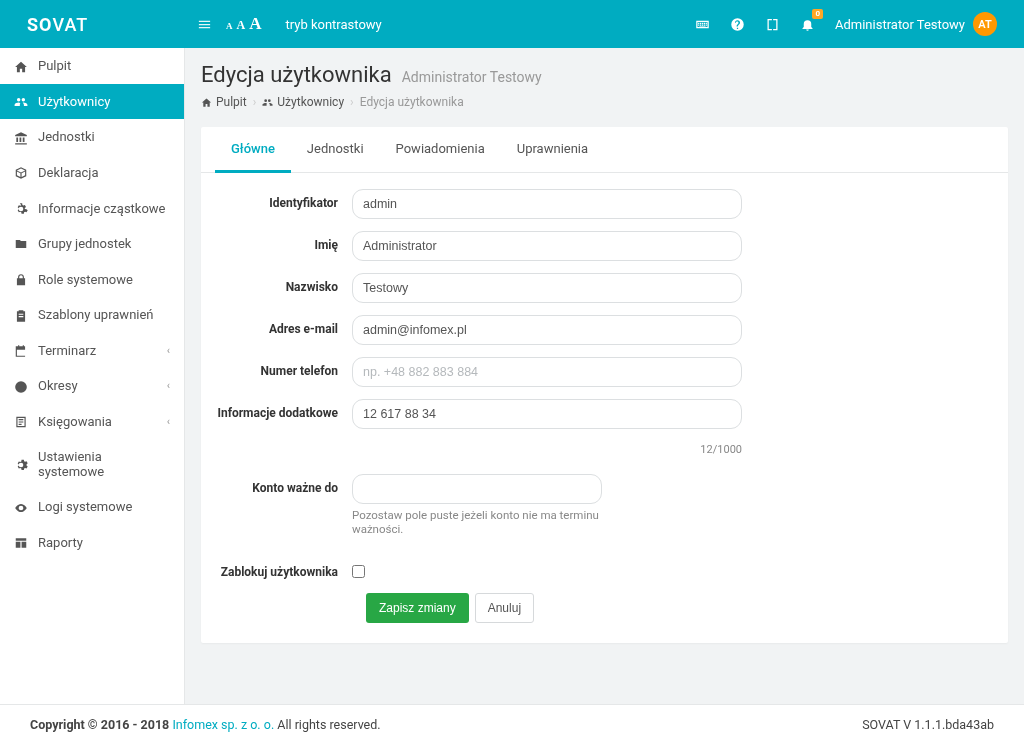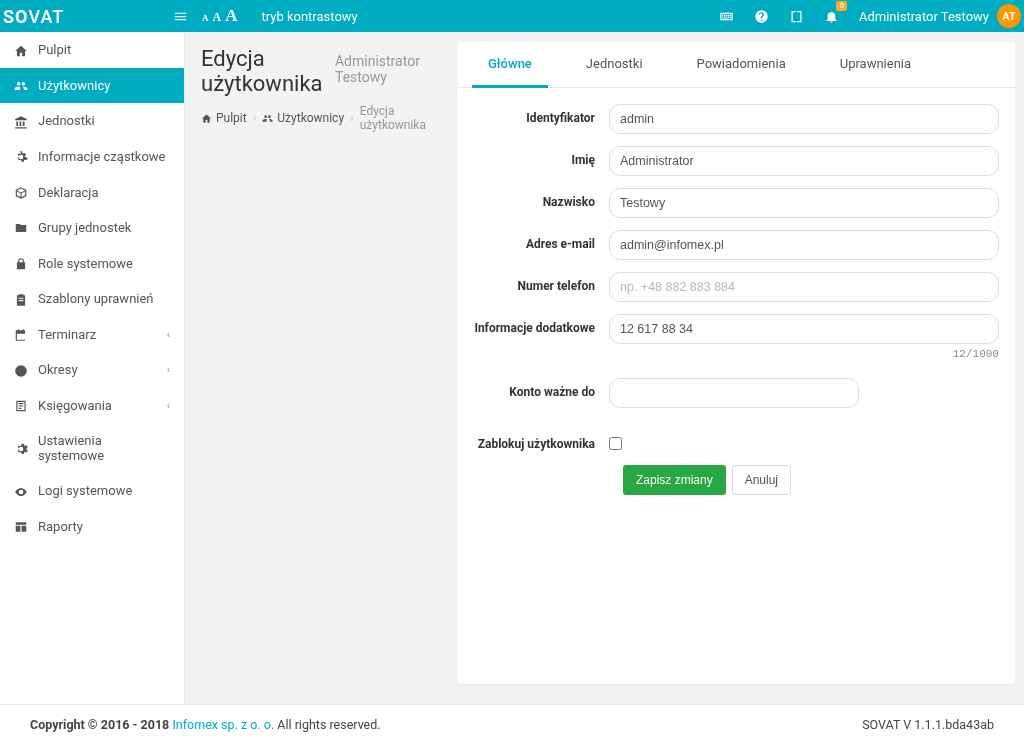--- a/index.html
+++ b/index.html
@@ -1,26 +1,26 @@
 <!DOCTYPE html>
 <html><head>
 <meta charset="utf-8">
 <style>
   * { box-sizing: border-box; margin: 0; padding: 0; }
   html, body { height: 100%; font-family: -apple-system, BlinkMacSystemFont, "Segoe UI", Roboto, "Helvetica Neue", Arial, sans-serif; font-size: 13px; color: #333; background: #f1f3f4; }
   body { display: flex; flex-direction: column; }
 
   
   .navbar {
-    height: 32px;
+    height: 48px;
     background: #00acc1;
     color: #fff;
     display: flex;
     align-items: center;
-    padding: 0 3px;
+    padding: 0 27px;
     flex-shrink: 0;
   }
   .brand { font-size: 18px; font-weight: 500; letter-spacing: 1px; width: 170px; }
   .brand b { font-weight: 700; }
   .nav-left { display: flex; align-items: center; gap: 10px; }
   .nav-icon-btn { color: #fff; cursor: pointer; opacity: 0.9; }
   .font-size-group { display: flex; align-items: baseline; gap: 4px; margin-left: 4px;}
   .font-size-group span:nth-child(1){font-size:9px;font-family:serif;font-weight:bold;}
   .font-size-group span:nth-child(2){font-size:12px;font-family:serif;font-weight:bold;}
   .font-size-group span:nth-child(3){font-size:17px;font-family:serif;font-weight:bold;}
@@ -59,33 +59,33 @@
   }
   .side-item.active{
     background:#00acc1; color:#fff;
   }
   .side-item .chev {
     margin-left:auto; font-size:11px; opacity:.6;
   }
   .side-ico { width:14px; text-align:center; font-size:13px; }
 
   
-  .main { flex:1; overflow:auto; display:flex; flex-direction:row; }
+  .main { flex:1; overflow:auto; display:flex; flex-direction:column; }
   .page-head { padding: 14px 16px 8px; }
   .page-title { font-size:22px; font-weight:400; color:#333; display:flex; align-items:baseline; gap:10px;}
   .page-title .sub { font-size:14px; color:#999; font-weight:400; }
   .breadcrumb { margin-top:8px; font-size:12px; color:#999; display:flex; align-items:center; gap:6px; }
   .breadcrumb a { color:#555; text-decoration:none; cursor:pointer; display:flex;align-items:center;gap:4px;}
   .breadcrumb .sep { color:#ccc; }
 
   .card {
     background:#fff; margin:10px 16px 20px; border-radius:2px;
     box-shadow:0 1px 2px rgba(0,0,0,.04);
   }
-  .tabs { display:flex; border-bottom:1px solid #e5e7e8; padding:0 14px;gap:22px;}
+  .tabs { display:flex; border-bottom:1px solid #e5e7e8; padding:0 14px;}
   .tab {
     padding:14px 16px; font-size:13px; color:#555; cursor:pointer;
     border-bottom:3px solid transparent; margin-bottom:-1px;
   }
   .tab.active { color:#00acc1; border-bottom-color:#00acc1; font-weight:500;}
 
   .form { padding:16px 16px 20px; }
   .fg { display:flex; margin-bottom:12px; align-items:flex-start; }
   .fg label {
     width: 135px; text-align:right; padding-right:14px;
@@ -95,21 +95,21 @@
   .fg .ctrl { flex:0 0 390px; }
   .fg input[type=text],
   .fg textarea {
     width:100%; padding:7px 10px; font-size:12.5px;
     border:1px solid #dcdfe1; border-radius:11px; background:#fff;
     color:#555;
   }
   .fg input[type=text]::placeholder { color:#b5b9bc; }
   .fg textarea { resize: both; min-height:30px; font-family:inherit;}
   .hint { font-size:11.5px; color:#888; margin-top:4px; }
-  .count { font-size:11px; color:#888; text-align:right; margin-top:4px;font-family:Liberation Mono, monospace;}
+  .count { font-size:11px; color:#888; text-align:right; margin-top:14px;}
   .fg.checkbox .ctrl { padding-top:7px; }
   .buttons-row { display:flex; gap:6px; margin-left:149px; margin-top:10px;}
   .btn {
     padding:7px 12px; font-size:12px; border-radius:3px; cursor:pointer;
     border:1px solid transparent;
   }
   .btn-primary { background:#28a745; color:#fff; }
   .btn-default { background:#fff; color:#555; border-color:#d6d9db; }
 
   
@@ -190,29 +190,29 @@
       <span>Użytkownicy</span>
     </div>
     <div class="side-item">
       <span class="side-ico"><svg class="ico" viewBox="0 0 24 24">
             <path d="M12 2L2 7v2h20V7zM4 11h3v8H4zm5.5 0h3v8h-3zm5.5 0h3v8h-3zM2 21h20v2H2z"></path>
           </svg></span>
       <span>Jednostki</span>
     </div>
     <div class="side-item">
       <span class="side-ico"><svg class="ico" viewBox="0 0 24 24">
+            <path d="M12 2l9 4.5v11L12 22l-9-4.5v-11zM12 4.2L5 7.7 12 11l7-3.3zM5 9.5V16l6 3v-6.5zm8 3V19l6-3V9.5z"></path>
+          </svg></span>
+      <span>Deklaracja</span>
+    </div>
+    <div class="side-item">
+      <span class="side-ico"><svg class="ico" viewBox="0 0 24 24">
             <path d="M12 8a4 4 0 100 8 4 4 0 000-8zm9.4 4.5l2.1 1.6-2 3.5-2.5-1a8 8 0 01-1.7 1l-.4 2.7h-4l-.4-2.7a8 8 0 01-1.7-1l-2.5 1-2-3.5 2.1-1.6a8 8 0 010-2l-2.1-1.6 2-3.5 2.5 1a8 8 0 011.7-1L10 2.3h4l.4 2.7a8 8 0 011.7 1l2.5-1 2 3.5-2.1 1.6a8 8 0 010 2z"></path>
           </svg></span>
       <span>Informacje cząstkowe</span>
-    </div>
-    <div class="side-item">
-      <span class="side-ico"><svg class="ico" viewBox="0 0 24 24">
-            <path d="M12 2l9 4.5v11L12 22l-9-4.5v-11zM12 4.2L5 7.7 12 11l7-3.3zM5 9.5V16l6 3v-6.5zm8 3V19l6-3V9.5z"></path>
-          </svg></span>
-      <span>Deklaracja</span>
     </div>
     <div class="side-item">
       <span class="side-ico"><svg class="ico" viewBox="0 0 24 24">
             <path d="M3 5h7l2 2h9v12H3z"></path>
           </svg></span>
       <span>Grupy jednostek</span>
     </div>
     <div class="side-item">
       <span class="side-ico"><svg class="ico" viewBox="0 0 24 24">
             <path d="M17 9V7a5 5 0 10-10 0v2H5v12h14V9zm-8 0V7a3 3 0 116 0v2z"></path>
@@ -331,20 +331,21 @@
           <div class="ctrl">
             <input type="text" value="12 617 88 34" style="">
             <div class="count">12/1000</div>
           </div>
         </div>
 
         <div class="fg" style="margin-top:18px">
           <label>Konto ważne do</label>
           <div class="ctrl" style="flex:0 0 250px">
             <input type="text" style="">
+            <div class="hint">Pozostaw pole puste jeżeli konto nie ma terminu ważności.</div>
           </div>
         </div>
 
         <div class="fg checkbox" style="margin-top:22px">
           <label>Zablokuj użytkownika</label>
           <div class="ctrl"><input type="checkbox" style=""></div>
         </div>
 
 
         <div class="buttons-row">

